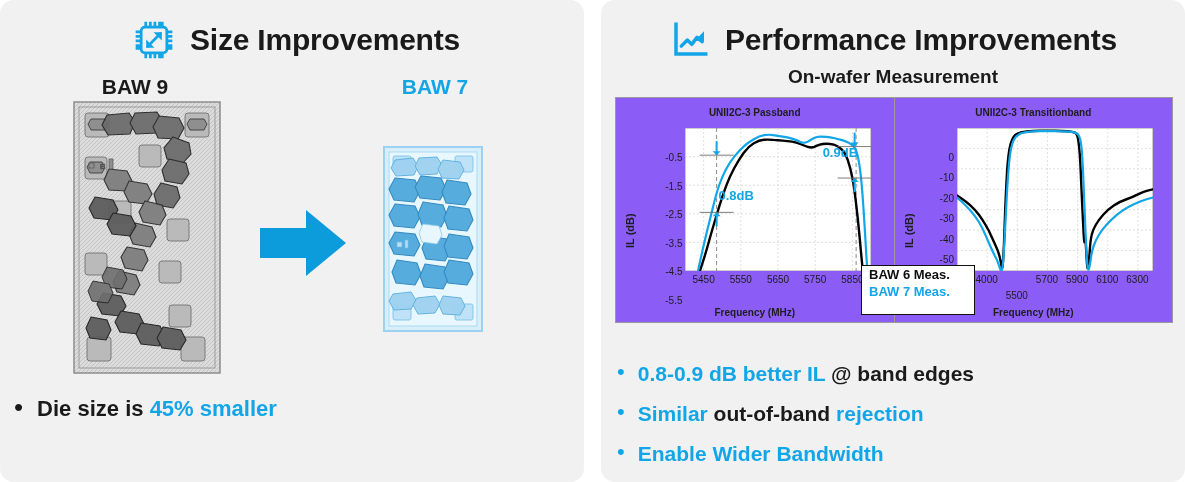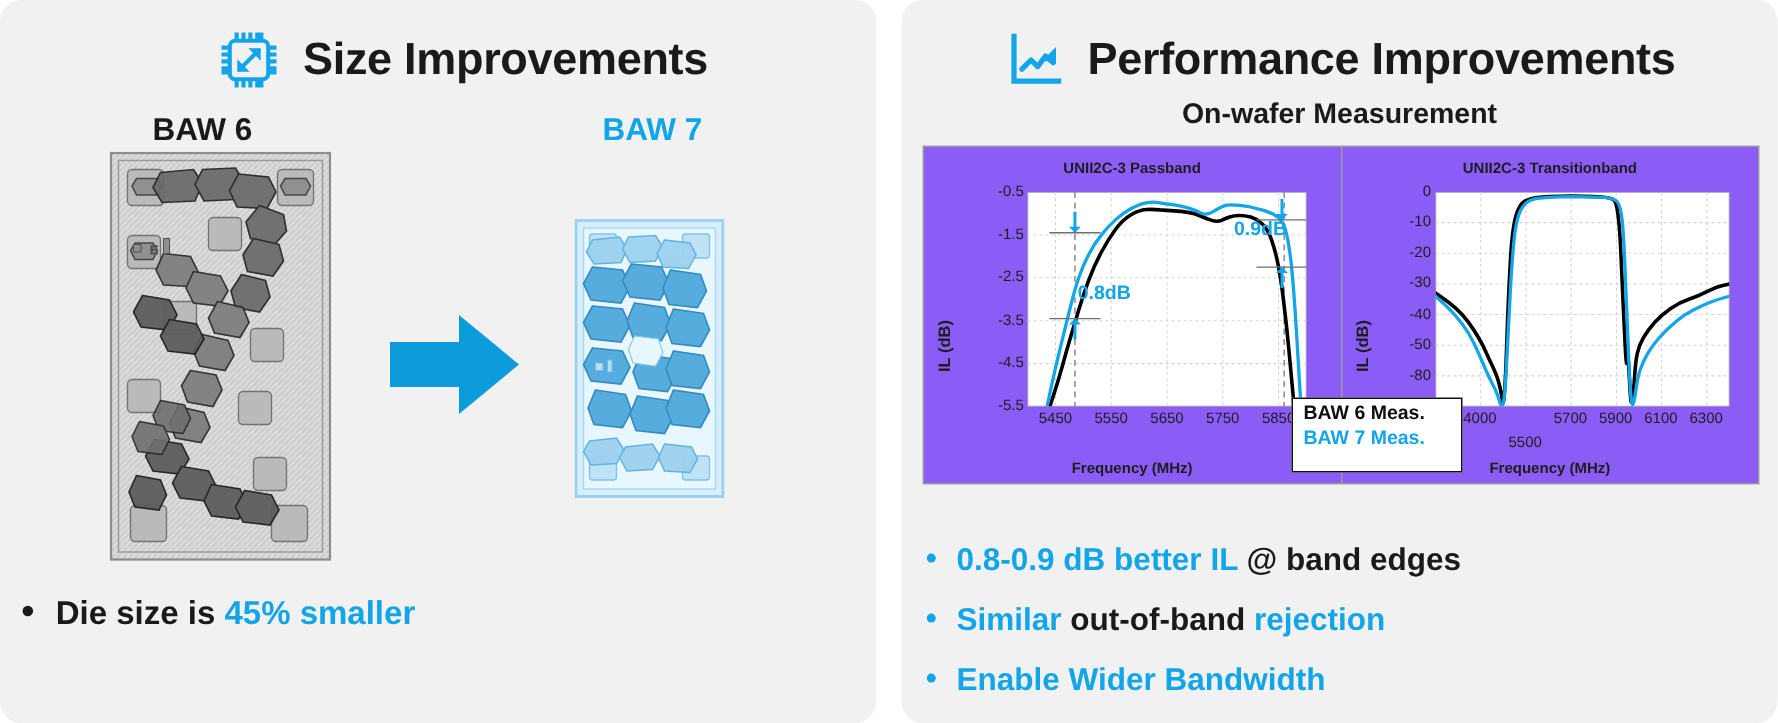--- a/index.html
+++ b/index.html
@@ -9,21 +9,21 @@
   .panel{position:absolute;background:#f1f1f1;border-radius:14px;}
   #size-panel{left:0;top:0;width:584px;height:482px;}
   #perf-panel{left:601px;top:0;width:584px;height:482px;}
 
   .panel-header{display:flex;align-items:center;justify-content:center;gap:14px;}
   .panel-title{font-size:30px;font-weight:bold;color:#1a1a1a;letter-spacing:-0.2px;white-space:nowrap;}
 
   .icon-chip,.icon-graph{flex:0 0 auto;line-height:0;}
 
   
-  #size-header{position:absolute;left:16px;top:14px;width:584px;height:52px;}
+  #size-header{position:absolute;left:4px;top:14px;width:584px;height:52px;}
   .die-label{position:absolute;font-size:21px;font-weight:bold;text-align:center;}
   #baw6-label{left:55px;top:75px;width:160px;color:#1a1a1a;}
   #baw7-label{left:355px;top:75px;width:160px;color:#12a5e8;}
 
   #baw6-die{position:absolute;left:73px;top:101px;width:148px;height:273px;}
   #baw7-die{position:absolute;left:383px;top:146px;width:100px;height:186px;}
   #transition-arrow{position:absolute;left:260px;top:206px;width:86px;height:74px;line-height:0;}
 
   #size-bullet{position:absolute;left:14px;top:396px;width:560px;display:flex;align-items:flex-start;gap:14px;}
   #size-bullet .dot{font-size:26px;line-height:22px;color:#1a1a1a;}
@@ -33,21 +33,21 @@
   
   #perf-header{position:absolute;left:0;top:14px;width:584px;height:52px;}
   #onwafer{position:absolute;left:0;top:66px;width:584px;text-align:center;font-size:19px;font-weight:bold;color:#1a1a1a;}
 
   #charts-frame{position:absolute;left:14px;top:97px;width:556px;height:224px;background:#ffffff;border:1px solid #9a9a9a;display:flex;}
   .chart-cell{position:relative;flex:1 1 50%;height:100%;background:#8b5cf6;}
   .chart-cell + .chart-cell{border-left:1px solid #9a9a9a;}
   .chart-title{position:absolute;left:0;top:9px;width:100%;text-align:center;font-size:10px;font-weight:bold;color:#1d1d1d;}
   .yaxis-title{position:absolute;font-size:11px;font-weight:bold;color:#1d1d1d;transform:rotate(-90deg);transform-origin:left top;white-space:nowrap;}
   .xaxis-title{position:absolute;bottom:4px;left:0;width:100%;text-align:center;font-size:10px;font-weight:bold;color:#1d1d1d;}
-  .ytick{position:absolute;right:0;font-size:10px;color:#1d1d1d;text-align:right;transform:translateY(-50%);white-space:nowrap;}
+  .ytick{position:absolute;right:0;font-size:10px;color:#1d1d1d;text-align:right;transform:translateY(-50%);white-space:nowrap;margin-top:29px;}
   .xtick{position:absolute;font-size:10px;color:#1d1d1d;text-align:center;transform:translateX(-50%);white-space:nowrap;}
   .plot-svg{position:absolute;}
 
   #legend-box{position:absolute;left:245px;top:167px;width:114px;height:50px;background:#ffffff;border:1.5px solid #111;
               display:flex;flex-direction:column;padding-left:7px;box-sizing:border-box;z-index:5;}
   .legend-row{font-size:13px;font-weight:bold;line-height:17px;}
   #legend-baw6{color:#0f0f0f;}
   #legend-baw7{color:#12a5e8;}
 
   #perf-bullets{position:absolute;left:16px;top:362px;width:556px;}
@@ -75,21 +75,21 @@
           <g stroke="#12a5e8" stroke-width="3" stroke-linecap="round" fill="none">
             <path d="M17 31L31 17"></path>
           </g>
           <path d="M32.5 15.5l0 9-9-9z" fill="#12a5e8"></path>
           <path d="M15.5 32.5l9 0-9-9z" fill="#12a5e8"></path>
         </svg>
       </span>
       <span class="panel-title">Size Improvements</span>
     </div>
 
-    <div class="die-label" id="baw6-label">BAW 6</div>
+    <div class="die-label" id="baw6-label">BAW 9</div>
     <div class="die-label" id="baw7-label">BAW 7</div>
 
     <div id="baw6-die">
       <svg width="148" height="273" viewBox="0 0 148 273">
         <defs>
           <pattern id="hatch6" width="4" height="4" patternUnits="userSpaceOnUse">
             <rect width="4" height="4" fill="#dcdcdc"></rect>
             <path d="M0 4L4 0" stroke="#c4c4c4" stroke-width="1"></path>
           </pattern>
         </defs>

